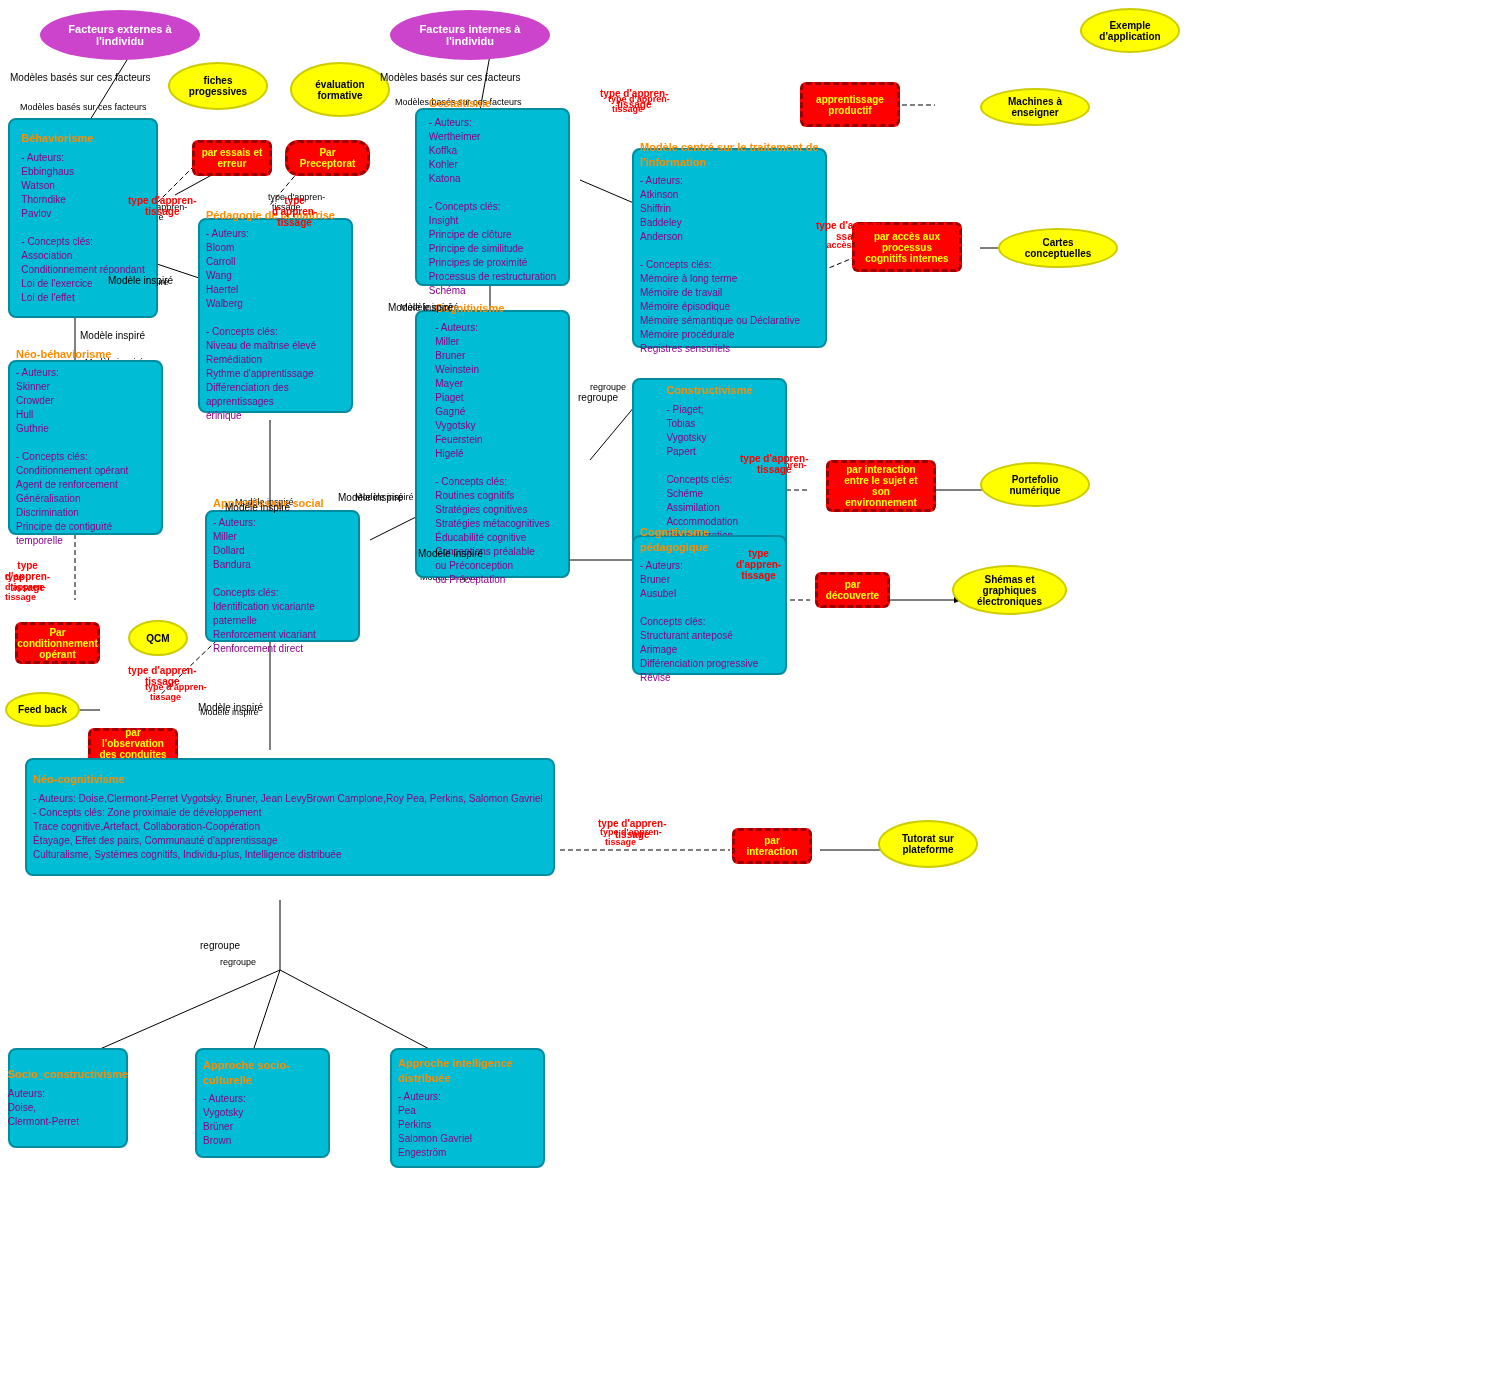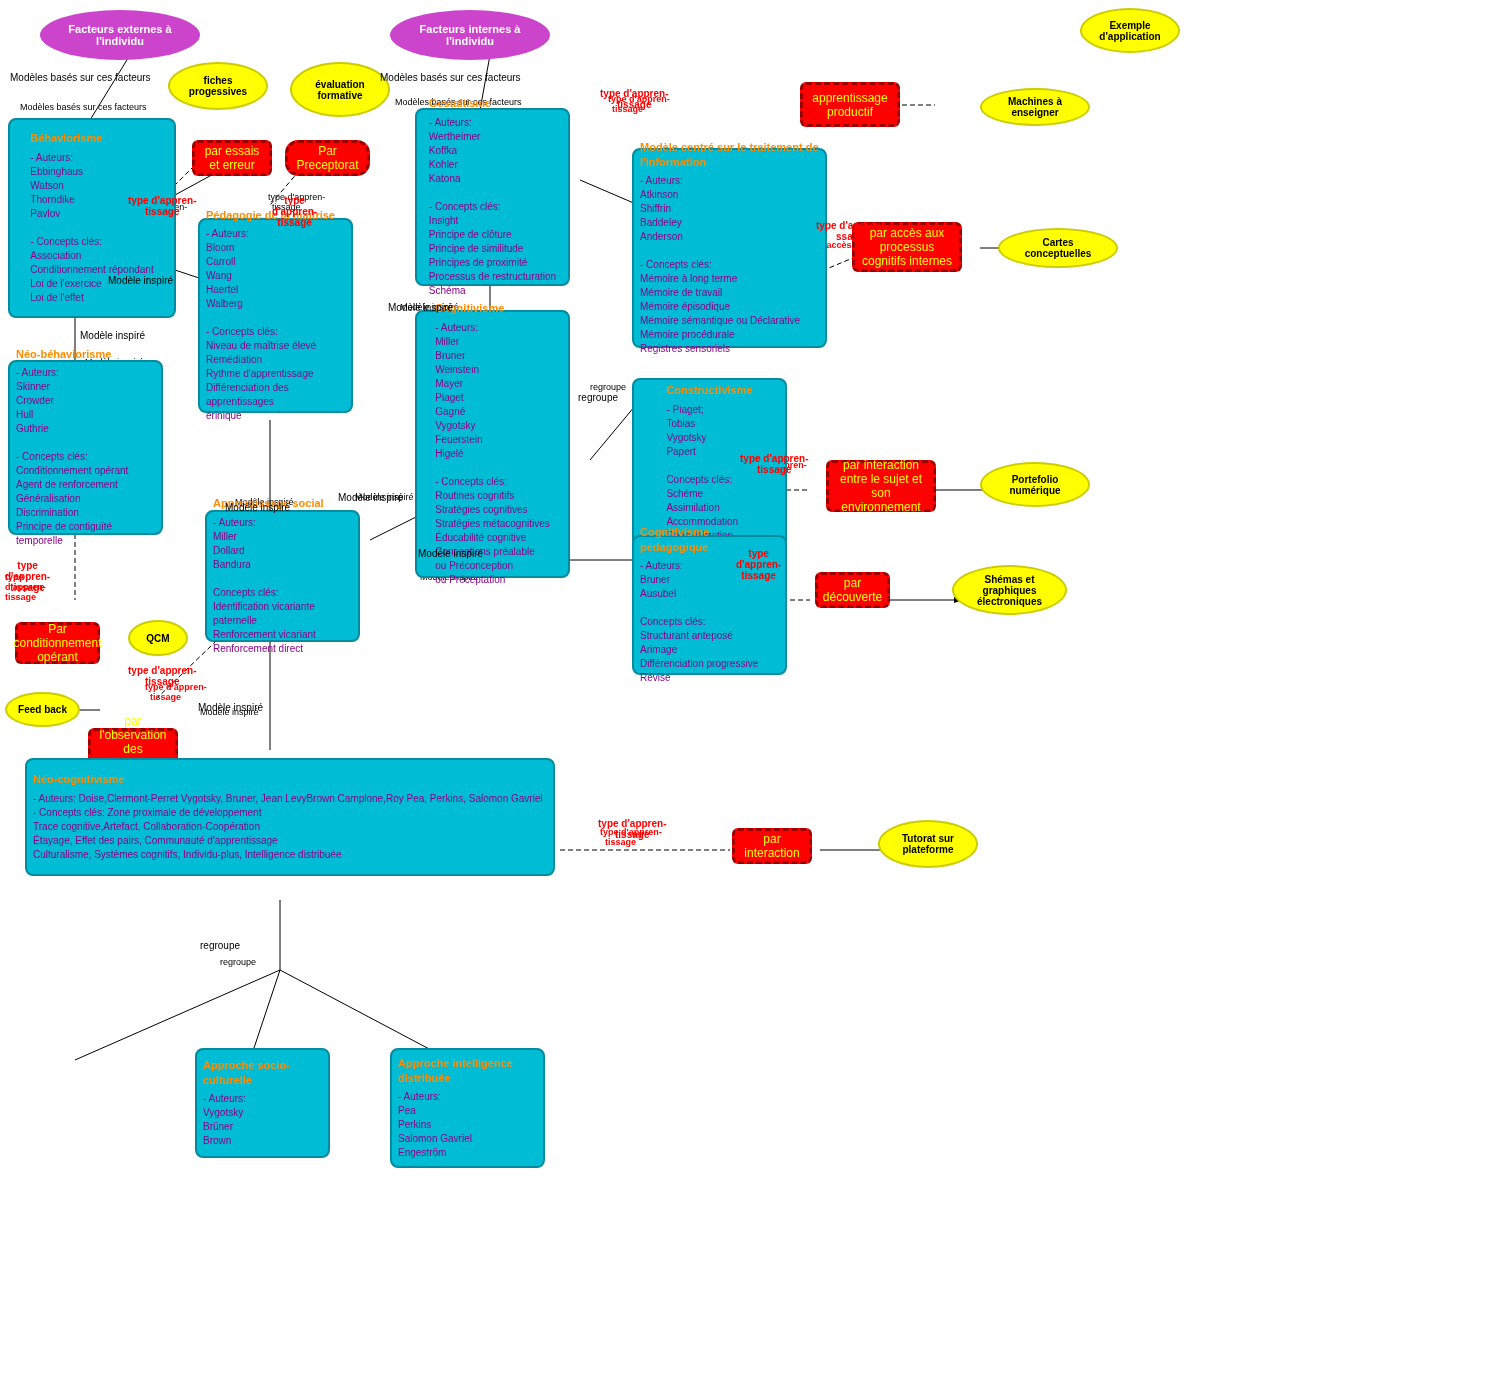--- a/index.html
+++ b/index.html
@@ -58,22 +58,22 @@
       display: flex;
       align-items: center;
       justify-content: center;
       padding: 6px 10px;
     }
     .red-box {
       background: #ff0000;
       border: 3px dashed #990000;
       border-radius: 6px;
       color: #ffff00;
-      font-size: 12px;
-      font-weight: normal;
+      font-size: 10px;
+      font-weight: bold;
       text-align: center;
       display: flex;
       align-items: center;
       justify-content: center;
       padding: 4px 6px;
     }
     .label-text {
       position: absolute;
       font-size: 10px;
       color: #000;
@@ -249,21 +249,21 @@
   </div>
 
   <div class="node red-box" style="left:192px; top:140px; width:80px; height:36px;">
     <span>par essais et erreur</span>
   </div>
 
   <div class="node red-box" style="left:285px; top:140px; width:85px; height:36px;border-radius:13px;">
     <span>Par Preceptorat</span>
   </div>
 
-  <div class="node teal-box" style="left:8px; top:118px; width:168px; height:200px;">
+  <div class="node teal-box" style="left:8px; top:118px; width:150px; height:200px;">
     <div>
       <div class="title">Béhaviorisme</div>
       <div class="content">
         - Auteurs:<br>Ebbinghaus<br>Watson<br>Thorndike<br>Pavlov<br><br>
         - Concepts clés:<br>Association<br>Conditionnement répondant<br>Loi de l'exercice<br>Loi de l'effet
       </div>
     </div>
   </div>
 
   <div class="node teal-box" style="left:198px; top:218px; width:155px; height:195px;">
@@ -400,20 +400,28 @@
   </div>
 
   <div class="node red-box" style="left:732px; top:828px; width:80px; height:36px;">
     <span>par interaction</span>
   </div>
 
   <div class="node yellow-oval" style="left:878px; top:820px; width:100px; height:48px;">
     <span>Tutorat sur plateforme</span>
   </div>
 
+  <div class="node teal-box" style="left:8px; top:1048px; width:120px; height:100px;">
+    <div>
+      <div class="title">Socio_constructivisme</div>
+      <div class="content">
+        Auteurs:<br>Doise,<br>Clermont-Perret
+      </div>
+    </div>
+  </div>
 
   <div class="node teal-box" style="left:195px; top:1048px; width:135px; height:110px;">
     <div>
       <div class="title">Approche socio-culturelle</div>
       <div class="content">
         - Auteurs:<br>Vygotsky<br>Brüner<br>Brown
       </div>
     </div>
   </div>
 

